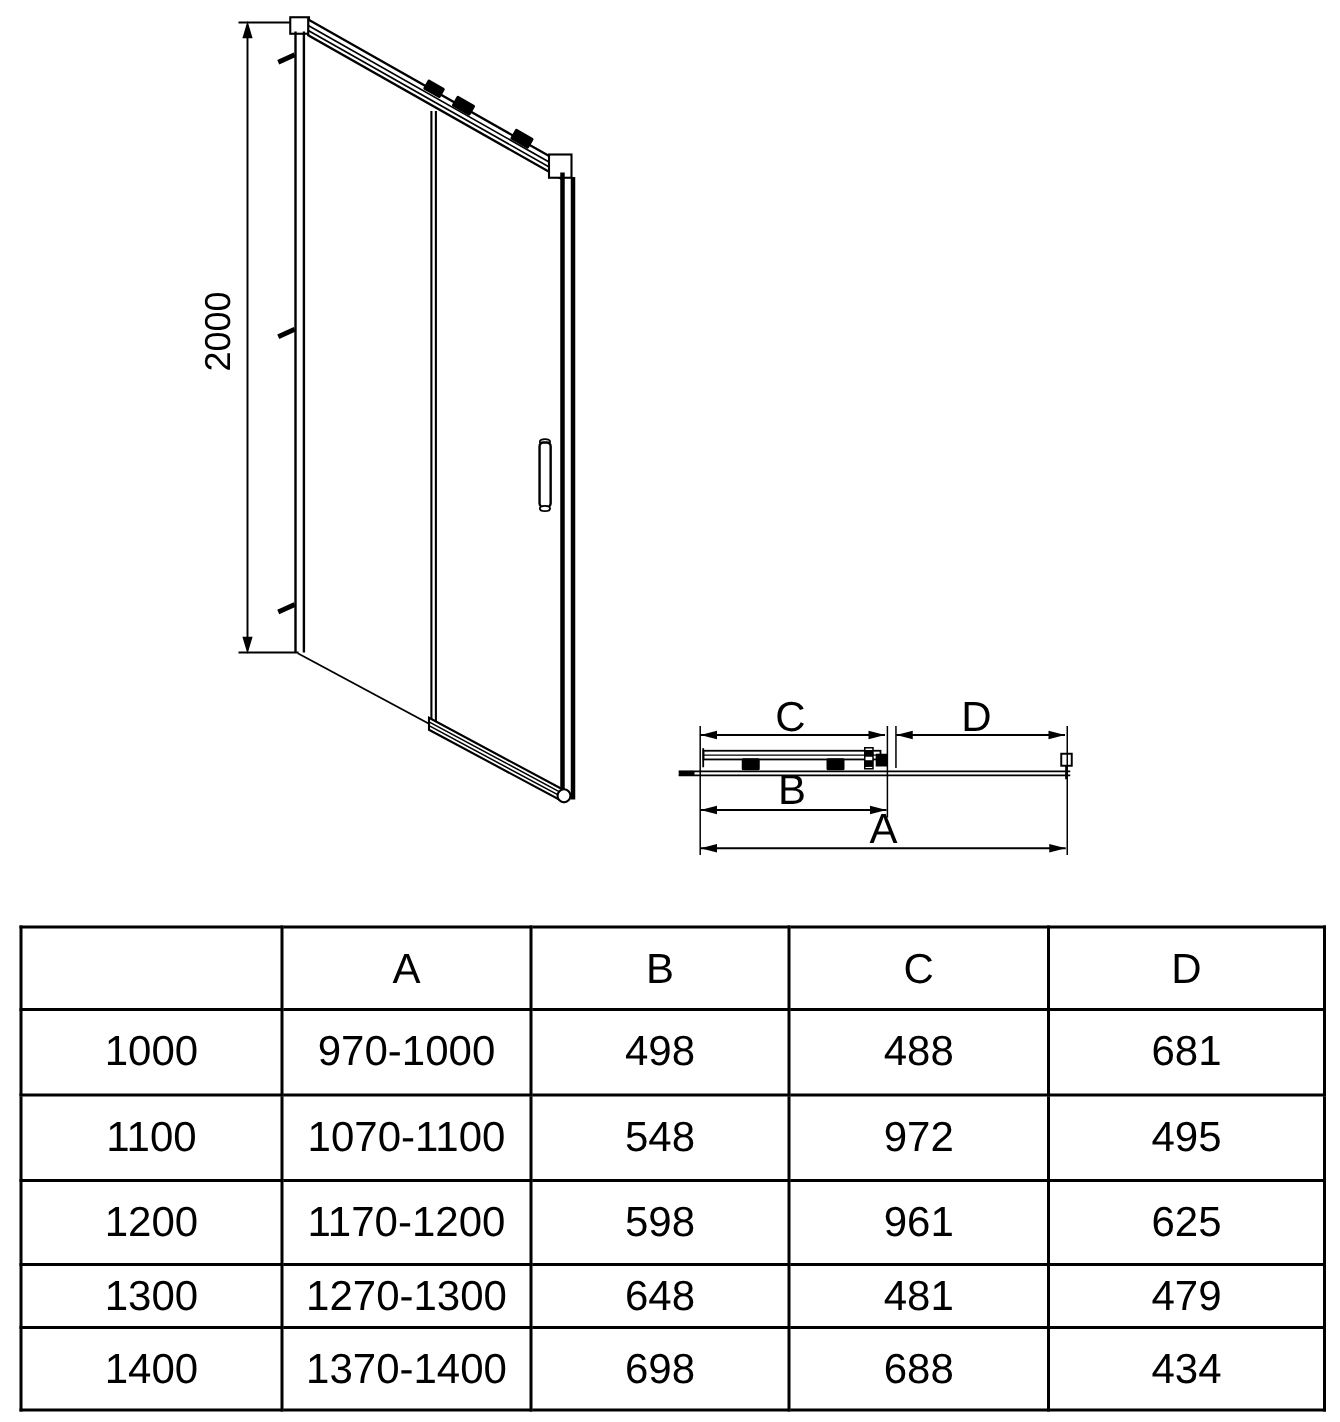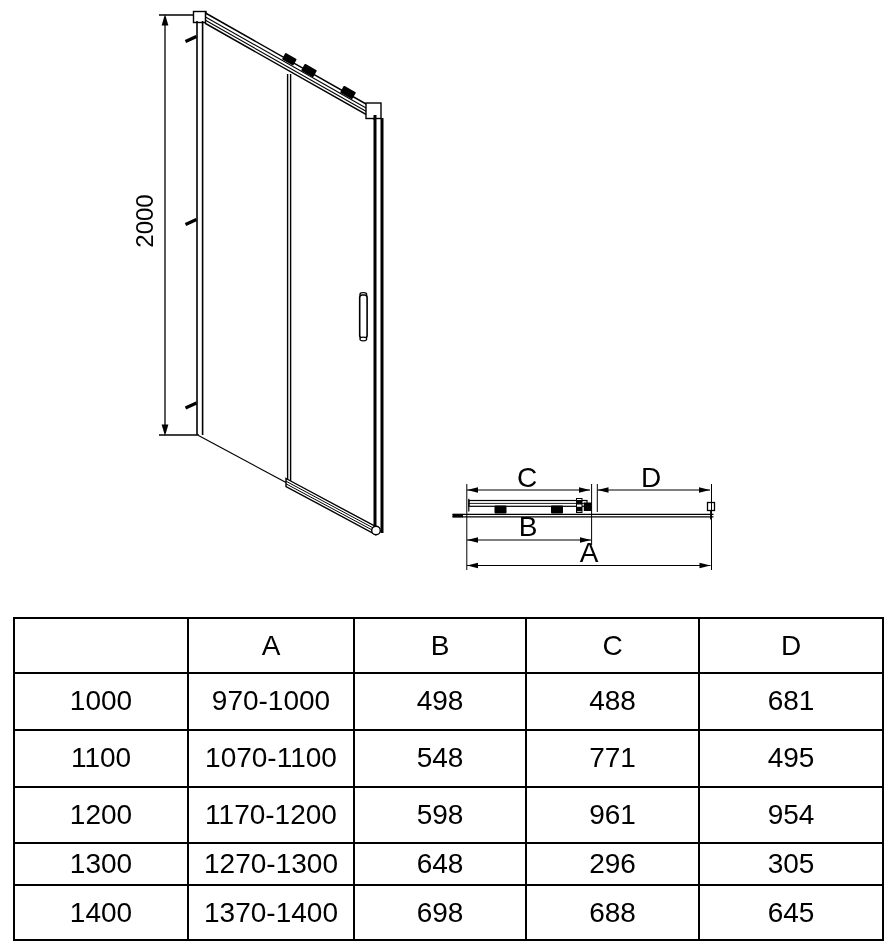--- a/index.html
+++ b/index.html
@@ -200,39 +200,39 @@
         <td>1000</td>
         <td>970-1000</td>
         <td>498</td>
         <td>488</td>
         <td>681</td>
       </tr>
       <tr style="height:54px">
         <td>1100</td>
         <td>1070-1100</td>
         <td>548</td>
-        <td>771</td>
+        <td>972</td>
         <td>495</td>
       </tr>
       <tr style="height:54px">
         <td>1200</td>
         <td>1170-1200</td>
         <td>598</td>
         <td>961</td>
-        <td>954</td>
+        <td>625</td>
       </tr>
       <tr style="height:40px">
         <td>1300</td>
         <td>1270-1300</td>
         <td>648</td>
-        <td>296</td>
-        <td>305</td>
+        <td>481</td>
+        <td>479</td>
       </tr>
       <tr style="height:52px">
         <td>1400</td>
         <td>1370-1400</td>
         <td>698</td>
         <td>688</td>
-        <td>645</td>
+        <td>434</td>
       </tr>
     </tbody>
   </table>
 </div>
 
 </body></html>

